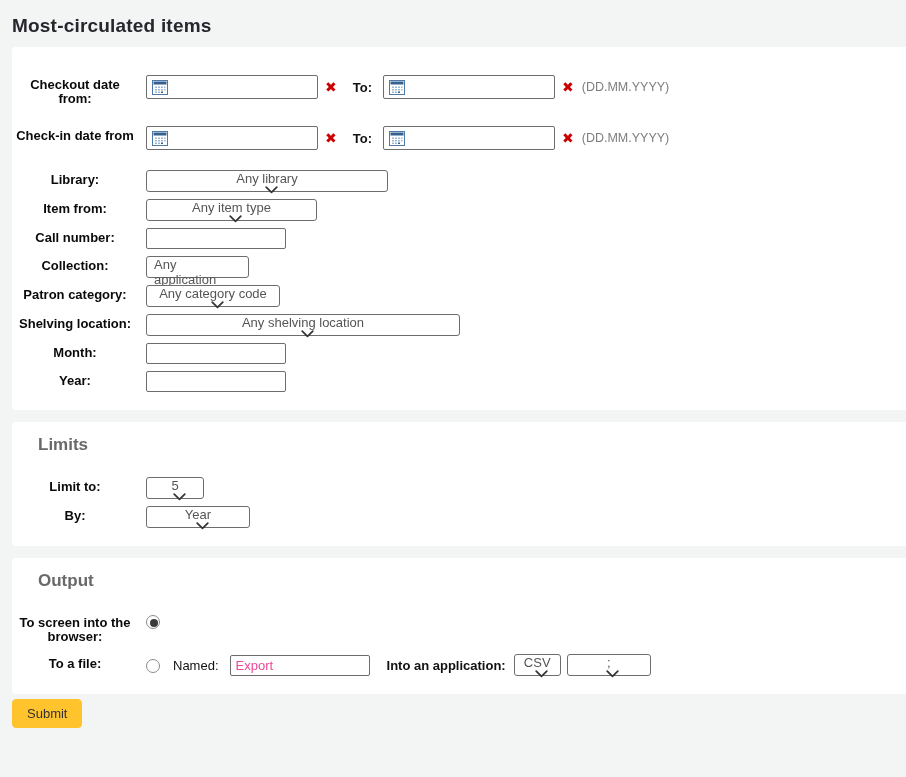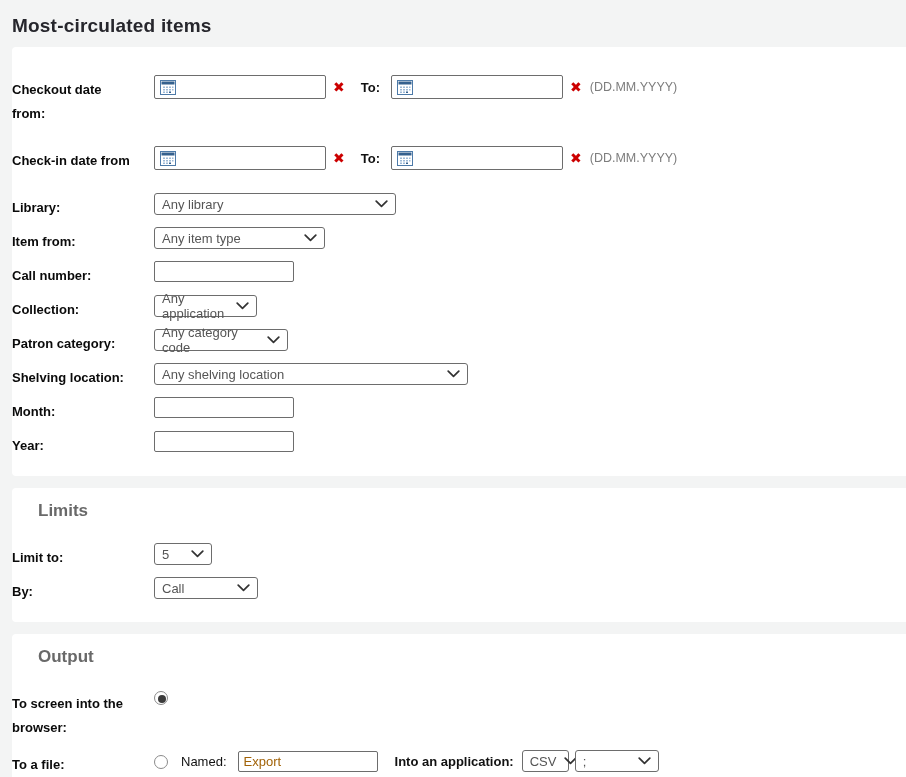--- a/index.html
+++ b/index.html
@@ -25,25 +25,25 @@
   }
   .panel.section { padding-top: 13px; margin-top: 12px; }
   .section-heading {
     font-size: 17px; font-weight: bold; color: #696969;
     margin: 0 0 22px 26px;
   }
   .row { display: flex; align-items: flex-start; margin-bottom: 7px; }
   .row.date-row { margin-bottom: 20px; }
   .flabel {
     width: 126px; flex: 0 0 126px;
-    text-align: left;
-    font-weight: bold; font-size: 13px; line-height: 24px;
+    text-align: center;
+    font-weight: bold; font-size: 13px; line-height: 14px;
     color: #0a0a0a;
     padding-top: 3px;
-    margin-right: 16px;
+    margin-right: 8px;
   }
   .controls { display: flex; align-items: center; }
   
   .dateinput {
     display: inline-flex; align-items: center;
     width: 172px; height: 24px;
     border: 1px solid #6d6d6d; border-radius: 2px;
     background: #fff; padding-left: 5px;
   }
   .dateinput input {
@@ -54,29 +54,29 @@
   .clear-x {
     color: #cc0000; font-weight: bold; font-size: 14px;
     margin-left: 7px; cursor: pointer; line-height: 1;
   }
   .to-label { font-weight: bold; font-size: 13px; margin: 0 11px 0 16px; }
   .hint { color: #7d7d7d; font-size: 12.5px; margin-left: 8px; }
   
   .tinput {
     height: 21px; width: 140px;
     border: 1px solid #6d6d6d; border-radius: 2px;
-    font-family: inherit; font-size: 13px; color: #a16207;
+    font-family: inherit; font-size: 13px; color: #ec4899;
     padding: 0 5px; outline: none; background: #fff;
   }
   
   .fselect {
     display: inline-flex; align-items: center; justify-content: space-between;
     height: 22px; border: 1px solid #6d6d6d; border-radius: 3px;
     background: #fff; padding: 0 7px 0 7px;
-    font-size: 13px; color: #555; cursor: pointer;
+    font-size: 13px; color: #555; cursor: pointer; flex-direction: column;
   }
   .fselect .chev { margin-left: 8px; display: inline-flex; }
   
   .radio {
     display: inline-block; width: 14px; height: 14px;
     border: 1px solid #8b8b8b; border-radius: 50%;
     background: #fff; position: relative; cursor: pointer;
     margin-top: 2px;
   }
   .radio.checked::after {
@@ -328,21 +328,21 @@
 </svg>
           </span>
       </span>
     </div>
   </div>
 
   <div class="row" style="margin-bottom:0">
     <div class="flabel">By:</div>
     <div class="controls">
       <span class="fselect" style="width:104px">
-        <span>Call</span>
+        <span>Year</span>
         <span class="chev">
             <svg width="13" height="8" viewBox="0 0 13 8" style="display: block;">
   <path d="M1.2 1.2 L6.5 6.4 L11.8 1.2" stroke="#333" stroke-width="1.7" fill="none" stroke-linecap="round" stroke-linejoin="round"></path>
 </svg>
           </span>
       </span>
     </div>
   </div>
 </div>
 

